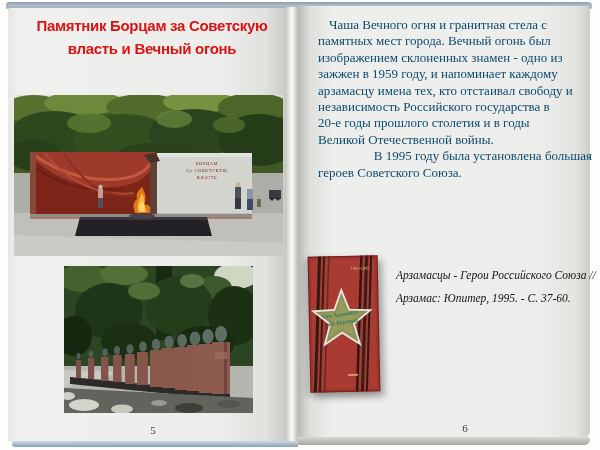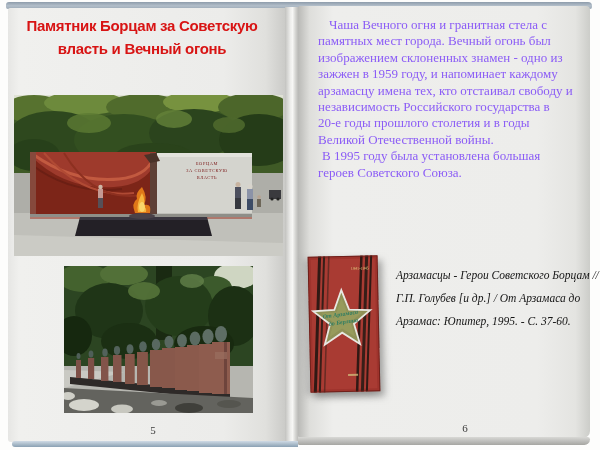--- a/index.html
+++ b/index.html
@@ -18,34 +18,34 @@
   
   .page-left{position:absolute;left:8px;top:8px;width:277px;height:434px;
       background:linear-gradient(to right,#e6e6e4 0,#f0f0ee 4%,#ececea 78%,#e0e0dd 93%,#cbcbc8 100%);
       border-radius:2px 0 0 3px;}
   .gutter{position:absolute;left:285px;top:7px;width:13px;height:434px;
       background:linear-gradient(to right,#c2c2bf,#eeeeec 42%,#f7f7f5 58%,#d6d6d3 80%,#bcbcb9);}
   .page-right{position:absolute;left:298px;top:6px;width:292px;height:432px;
       background:linear-gradient(to right,#b9b9b6 0,#dededb 4%,#eeeeec 12%,#ededeb 82%,#e4e4e1 95%,#cccdc9 100%);
       border-radius:2px 4px 7px 2px;}
   
-  .title{position:absolute;left:11px;top:14px;width:262px;text-align:center;
+  .title{position:absolute;left:21px;top:14px;width:262px;text-align:center;
       font-family:"Liberation Sans","DejaVu Sans",sans-serif;font-weight:700;
       font-size:15px;line-height:23px;letter-spacing:-0.3px;color:#d81414;}
   .photo1{position:absolute;left:14px;top:95px;width:269px;height:161px;}
   .photo2{position:absolute;left:64px;top:266px;width:189px;height:147px;}
   .pagenum{position:absolute;font-size:11px;color:#3b3b3b;width:14px;text-align:center;}
   .pn-left{left:146px;top:424px;}
   .pn-right{left:458px;top:422px;}
   
   .para{position:absolute;left:318px;top:17px;width:274px;
-        font-size:13px;line-height:16.4px;color:#8b5cf6;}
+        font-size:13px;line-height:16.4px;color:#0c4a6e;}
   .para .ln{white-space:nowrap;}
   .para .ind1{text-indent:11px;}
-  .para .ind2{text-indent:4px;}
+  .para .ind2{text-indent:4px;text-align:right;}
   .citation{position:absolute;left:396px;top:264px;width:200px;
         font-style:italic;font-size:11.5px;line-height:23px;color:#141414;}
   .citation .ln{white-space:nowrap;}
   .cover{position:absolute;left:309px;top:256px;width:70px;height:136px;
         transform:rotate(-1.2deg);
         box-shadow:4px 5px 7px rgba(110,110,108,.6),-5px 3px 6px rgba(130,130,128,.35);}
 </style>
 </head>
 <body>
 
@@ -215,22 +215,21 @@
     <path d="M33,42 L38.2,56.1 L53.3,56.8 L41.5,66.2 L45.6,80.8 L33,72.4 L20.4,80.8 L24.5,66.2 L12.7,56.8 L27.8,56.1 Z" fill="#9aa05e" opacity=".7"></path>
     <g transform="rotate(-7 33 62)" font-style="italic" font-weight="bold">
       <text x="32" y="60" text-anchor="middle" font-size="6" fill="#2f7d62">От Арзамаса</text>
       <text x="34" y="68" text-anchor="middle" font-size="6" fill="#2f7d62">до Берлина</text>
     </g>
     <rect x="38" y="118" width="10" height="2" fill="#d0b878" opacity=".8"></rect>
     <rect x="0" y="0" width="70" height="136" fill="none" stroke="#6e201b" stroke-width="2"></rect>
   </svg>
 
   <div class="citation">
-    <div class="ln">Арзамасцы - Герои Советского Борцам //</div>
-    <div class="ln">Г.П. Голубев  [и др.] / От Арзамаса до</div>
+    <div class="ln">Арзамасцы - Герои Российского Союза //</div>
     <div class="ln">Арзамас: Юпитер, 1995. - С. 37-60.</div>
   </div>
 
   <div class="pagenum pn-right">6</div>
 
   <div class="bottom-edge-left"></div>
   <div class="bottom-edge-right"></div>
 
 </div>
 

